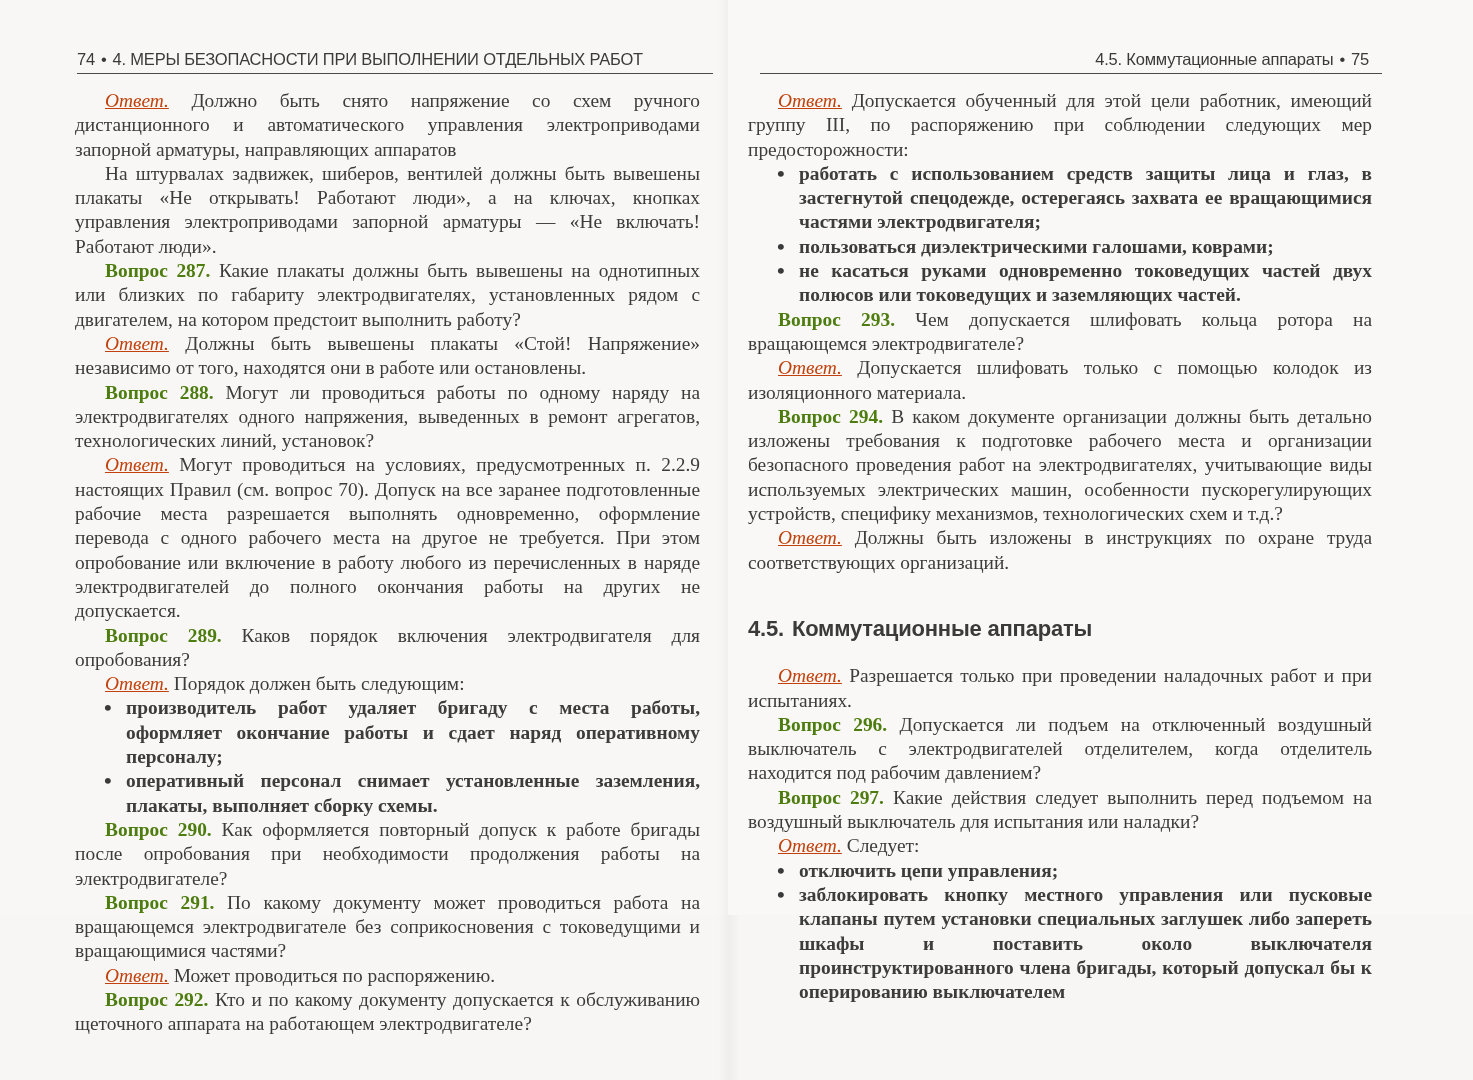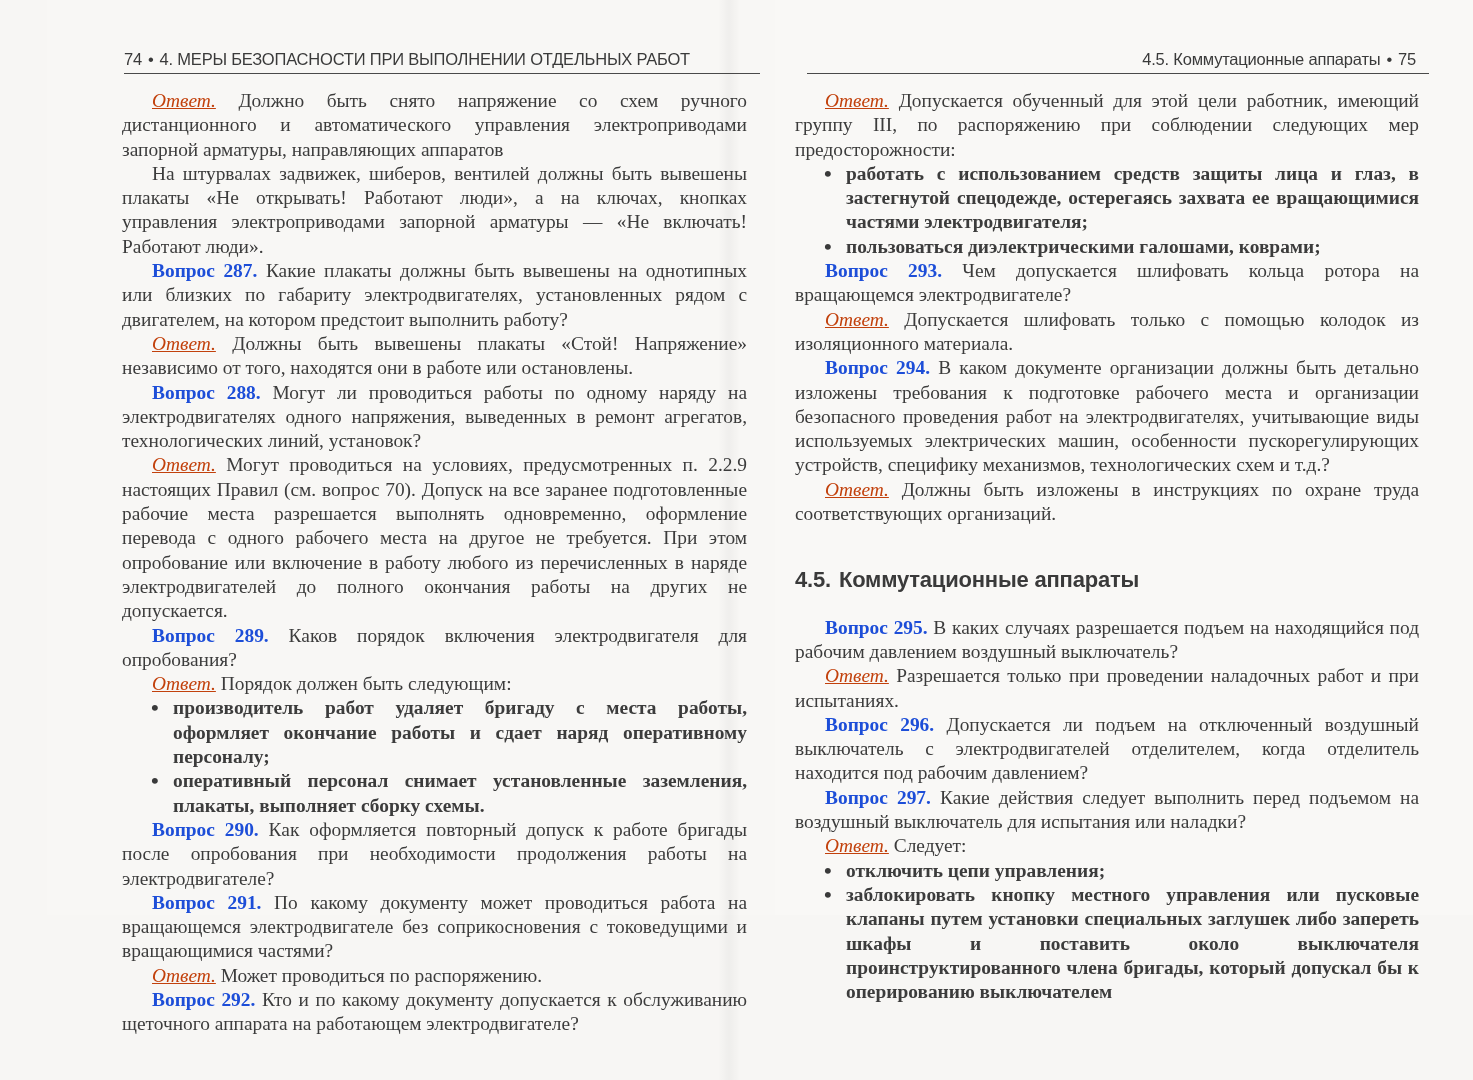--- a/index.html
+++ b/index.html
@@ -4,21 +4,21 @@
 <style>
   html, body { margin: 0; padding: 0; }
   body {
     width: 1473px; height: 1080px; overflow: hidden;
     background: #f7f6f4;
     font-family: "Liberation Serif", "DejaVu Serif", serif;
     color: #3c3c3c;
     position: relative;
   }
   .page {
-    position: absolute; top: 0; height: 915px; margin-left: 47px;
+    position: absolute; top: 0; height: 915px;
   }
   #left-page { left: 0; width: 728px; background: #f8f7f5; }
   #right-page { left: 728px; width: 745px; background: #f9f8f6; }
   .gutter {
     position: absolute; left: 718px; top: 0; width: 22px; height: 1080px;
     background: linear-gradient(to right, rgba(0,0,0,0) 0%, rgba(0,0,0,0.035) 50%, rgba(0,0,0,0) 100%);
   }
   .running-head {
     position: absolute; top: 50px;
     font-family: "Liberation Sans", "DejaVu Sans", sans-serif;
@@ -34,21 +34,21 @@
   #right-page .head-rule { left: 32px; width: 622px; }
   .dot { display: inline-block; margin: 0 6px; }
 
   .col {
     position: absolute; font-size: 19.4px; line-height: 24.3px;
   }
   #left-page .col { left: 75px; width: 625px; top: 89px; }
   #right-page .col { left: 20px; width: 624px; top: 89px; }
 
   .para { margin: 0; text-align: justify; text-indent: 30px; }
-  .para .lbl-q { font-weight: bold; color: #1d4ed8; }
+  .para .lbl-q { font-weight: bold; color: #4d7c0f; }
   .para .lbl-a { font-style: italic; color: #c2410c; text-decoration: underline; }
   ul.bullets { list-style: none; margin: 0; padding: 0; font-weight: bold; }
   ul.bullets li {
     position: relative; padding-left: 51px; text-align: justify;
   }
   ul.bullets li::before {
     content: "\2022"; position: absolute; left: 29px; top: 0;
     font-size: 22px; color: #3a3a3a;
   }
   .section-title {
@@ -92,31 +92,31 @@
   <div class="running-head">
     <span>4.5. Коммутационные аппараты</span><span class="dot">•</span><span>75</span>
   </div>
   <div class="head-rule"></div>
   <div class="col">
     <div>
         <p class="para"><span class="lbl-a">Ответ.</span><span> Допускается обученный для этой цели работник, имеющий группу III, по распоряжению при соблюдении следующих мер предосторожности:</span></p>
         <ul class="bullets">
           <li>работать с использованием средств защиты лица и глаз, в застегнутой спецодежде, остерегаясь захвата ее вращающимися частями электродвигателя;</li>
           <li>пользоваться диэлектрическими галошами, коврами;</li>
+          <li>не касаться руками одновременно токоведущих частей двух полюсов или токоведущих и заземляющих частей.</li>
         </ul>
         <p class="para"><span class="lbl-q">Вопрос 293.</span><span> Чем допускается шлифовать кольца ротора на вращающемся электродвигателе?</span></p>
         <p class="para"><span class="lbl-a">Ответ.</span><span> Допускается шлифовать только с помощью колодок из изоляционного материала.</span></p>
         <p class="para"><span class="lbl-q">Вопрос 294.</span><span> В каком документе организации должны быть детально изложены требования к подготовке рабочего места и организации безопасного проведения работ на электродвигателях, учитывающие виды используемых электрических машин, особенности пускорегулирующих устройств, специфику механизмов, технологических схем и т.д.?</span></p>
         <p class="para"><span class="lbl-a">Ответ.</span><span> Должны быть изложены в инструкциях по охране труда соответствующих организаций.</span></p>
       </div>
     <div class="section-title">
       <span class="num">4.5.</span><span>Коммутационные аппараты</span>
     </div>
     <div>
-        <p class="para"><span class="lbl-q">Вопрос 295.</span><span> В каких случаях разрешается подъем на находящийся под рабочим давлением воздушный выключатель?</span></p>
         <p class="para"><span class="lbl-a">Ответ.</span><span> Разрешается только при проведении наладочных работ и при испытаниях.</span></p>
         <p class="para"><span class="lbl-q">Вопрос 296.</span><span> Допускается ли подъем на отключенный воздушный выключатель с электродвигателей отделителем, когда отделитель находится под рабочим давлением?</span></p>
         <p class="para"><span class="lbl-q">Вопрос 297.</span><span> Какие действия следует выполнить перед подъемом на воздушный выключатель для испытания или наладки?</span></p>
         <p class="para"><span class="lbl-a">Ответ.</span><span> Следует:</span></p>
         <ul class="bullets">
           <li>отключить цепи управления;</li>
           <li>заблокировать кнопку местного управления или пусковые клапаны путем установки специальных заглушек либо запереть шкафы и поставить около выключателя проинструктированного члена бригады, который допускал бы к оперированию выключателем</li>
         </ul>
       </div>
   </div>

